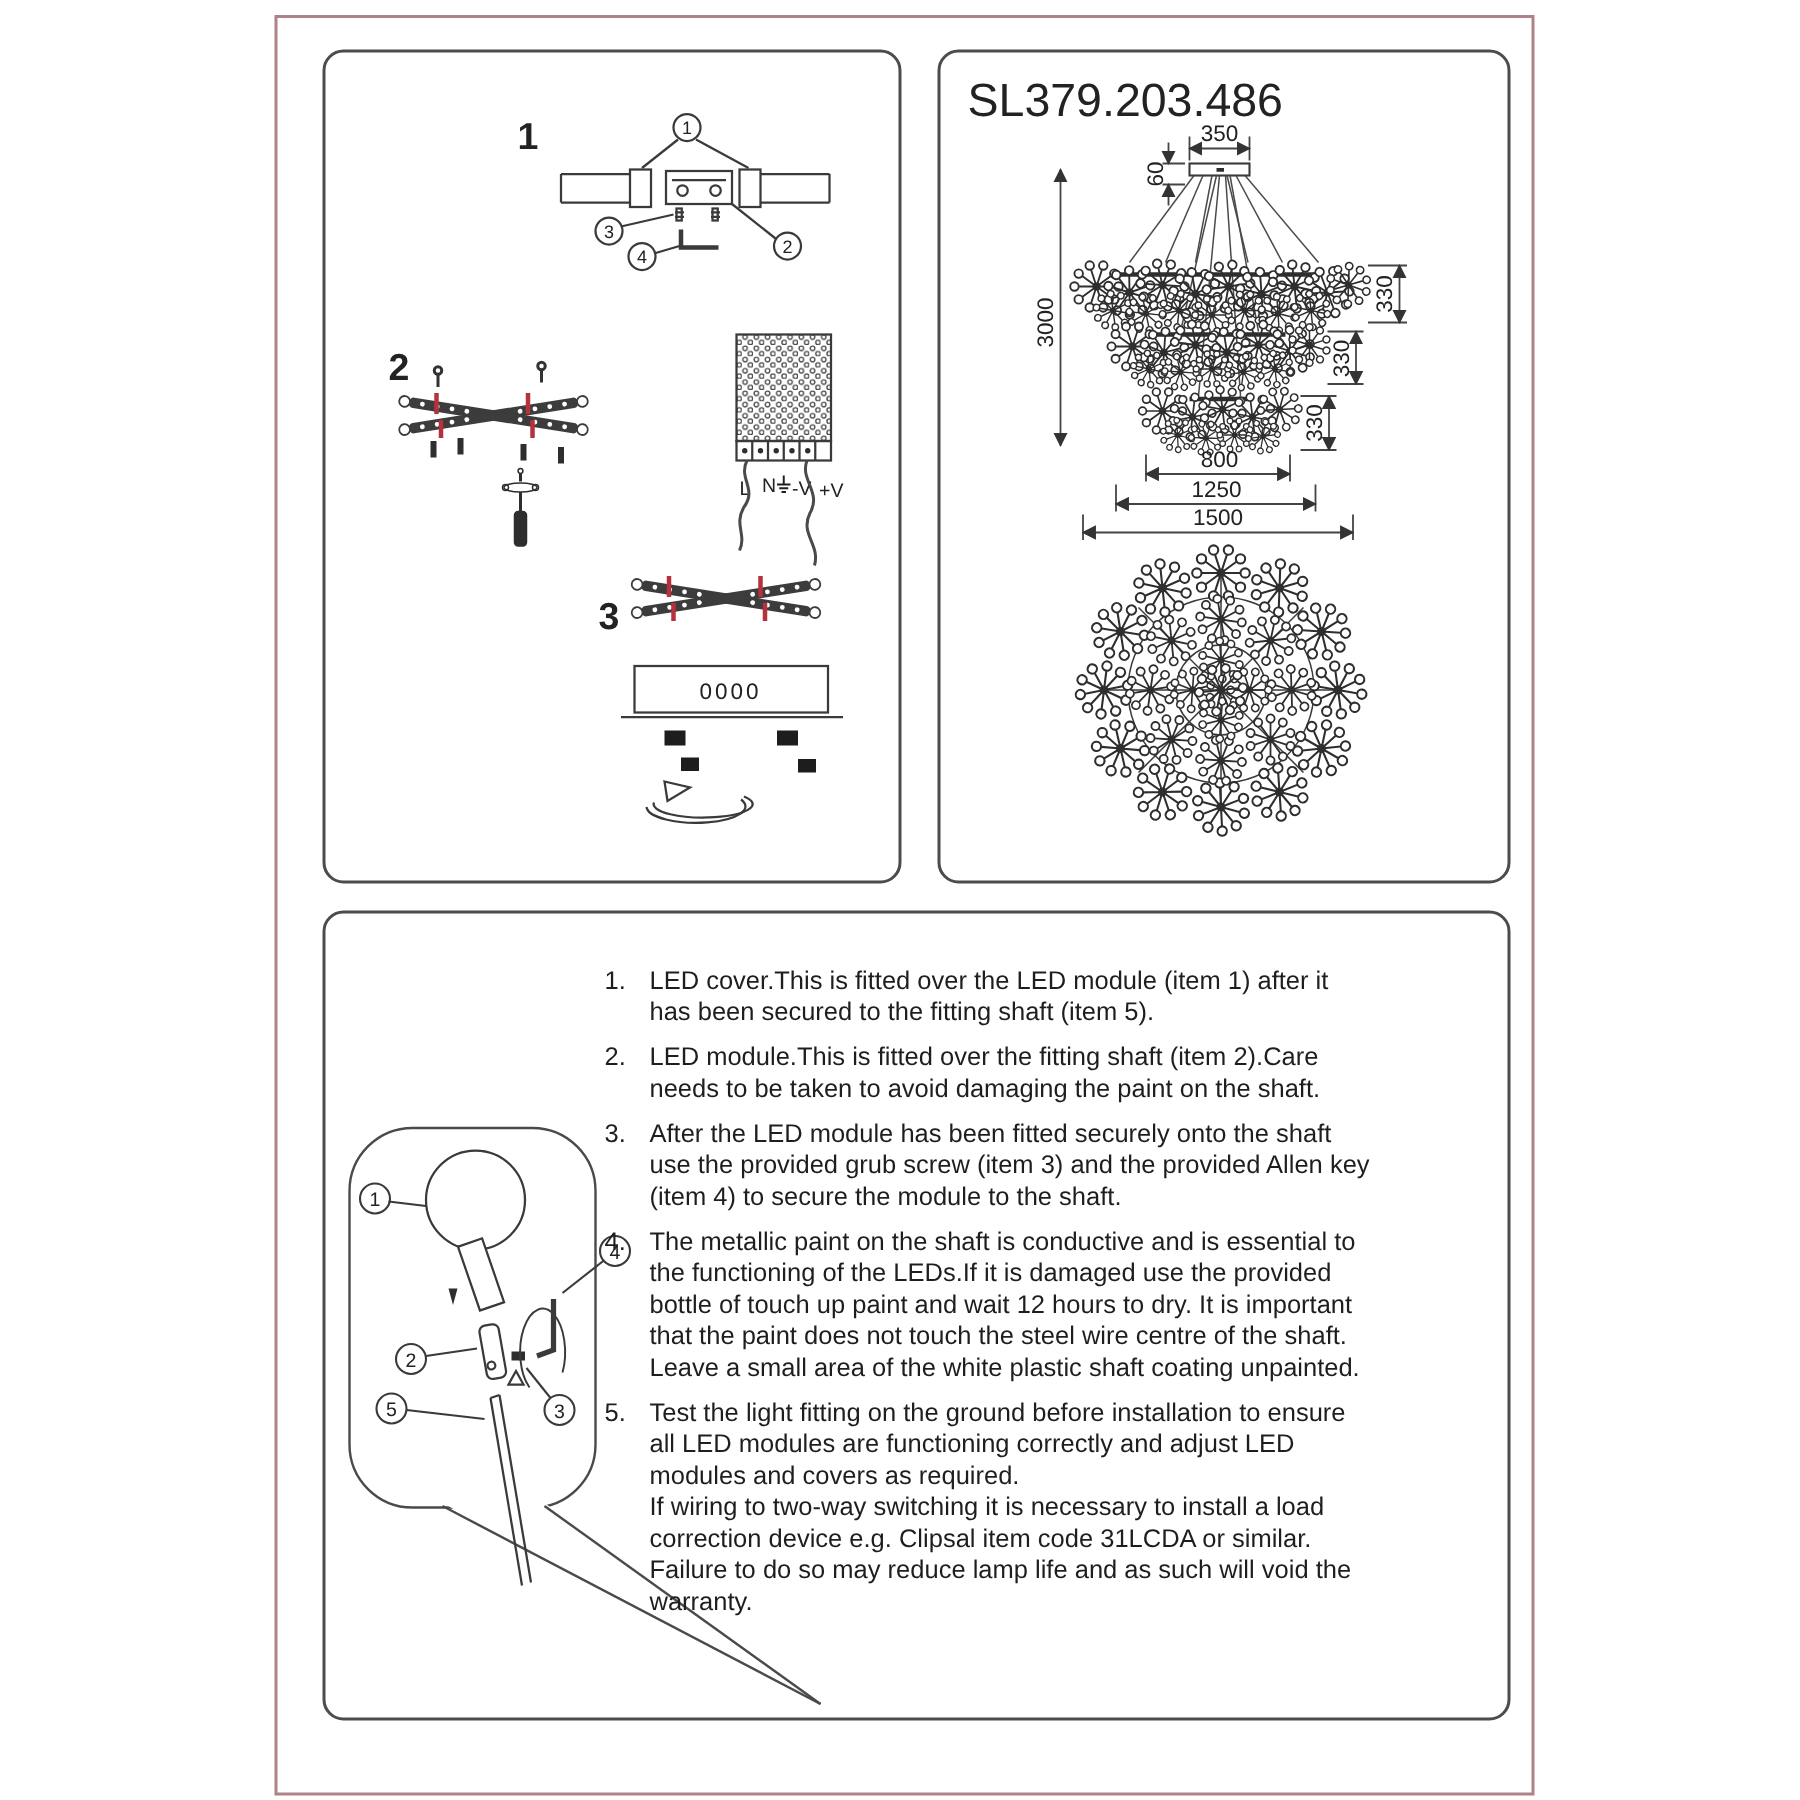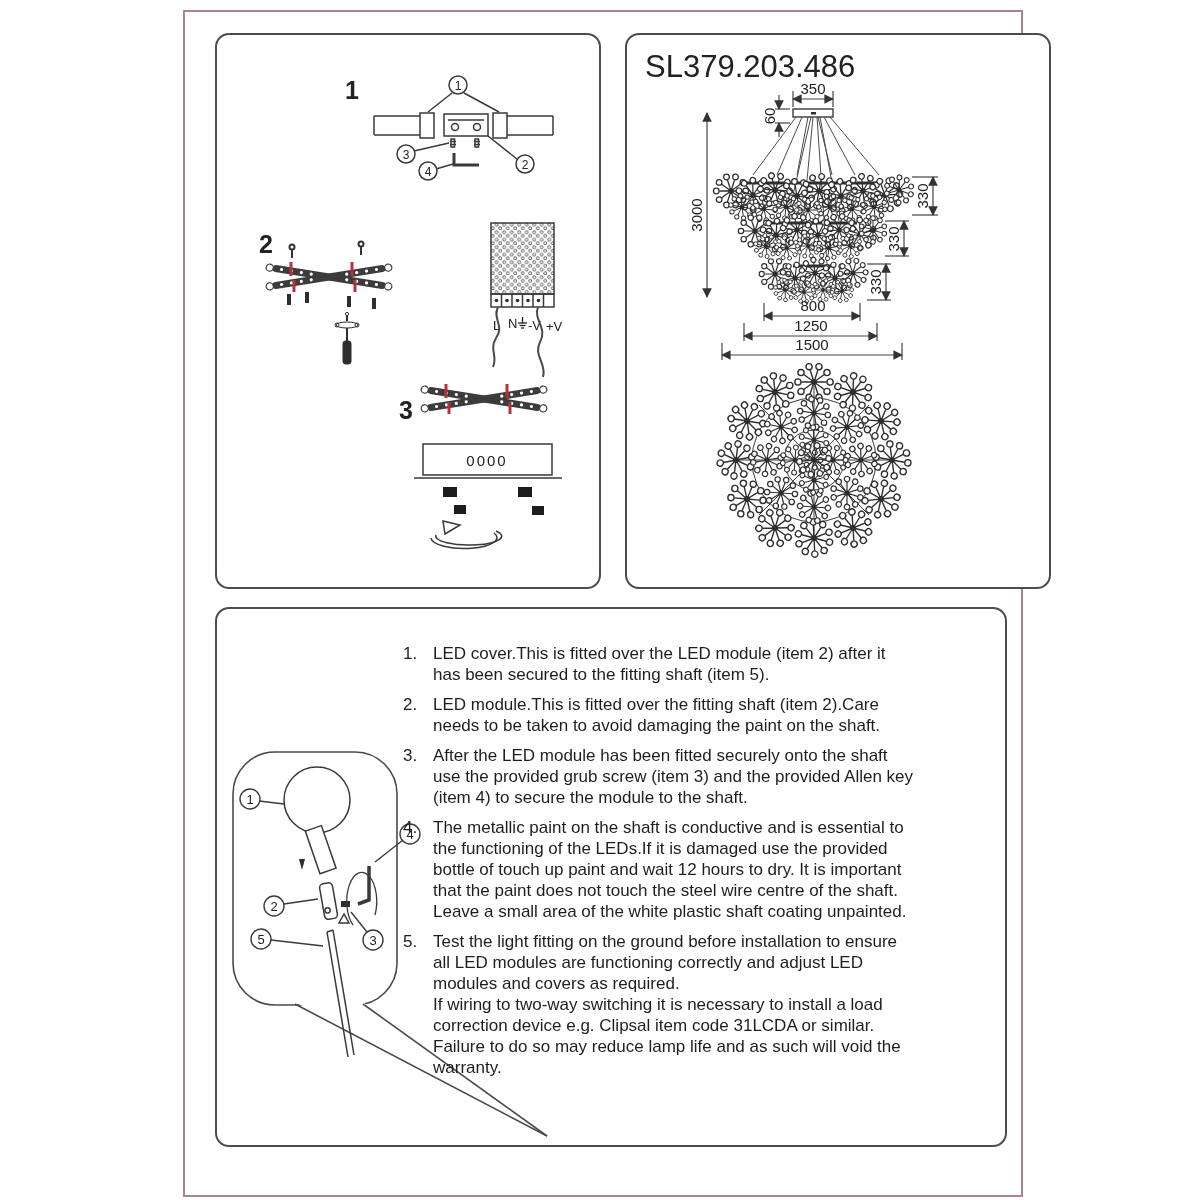--- a/index.html
+++ b/index.html
@@ -2,21 +2,21 @@
 <html><head>
 <meta charset="utf-8">
 <style>
   html,body{margin:0;padding:0;background:#ffffff;}
   .page{position:relative;width:1200px;height:1200px;background:#fff;
         font-family:"Liberation Sans",sans-serif;color:#222;overflow:hidden;}
   .frame{position:absolute;left:183px;top:10px;width:836px;height:1183px;
          border:2px solid #ad8289;}
   .panel{position:absolute;border:2px solid #4c4c4c;border-radius:14px;background:#fff;}
   .panel-assembly{left:215px;top:33px;width:382px;height:552px;}
-  .panel-dims{left:625px;top:33px;width:378px;height:552px;padding-left:44px;}
+  .panel-dims{left:625px;top:33px;width:378px;height:552px;}
   .panel-instructions{left:215px;top:607px;width:788px;height:536px;}
   .panel svg{position:absolute;left:0;top:0;}
   .inst-list{position:absolute;left:186px;top:34px;width:512px;margin:0;padding:0;list-style:none;
              font-size:17px;line-height:21px;color:#1e1e1e;}
   .inst-item{display:flex;margin-bottom:9px;}
   .inst-num{width:30px;flex:0 0 30px;}
   .inst-text{flex:1;white-space:pre-line;}
   svg text{font-family:"Liberation Sans",sans-serif;fill:#222;}
 </style>
 </head>
@@ -449,21 +449,21 @@
         <text x="193" y="230" text-anchor="middle" stroke="none" fill="#222">4</text>
         <line x1="54" y1="331" x2="106" y2="337"></line>
           <circle cx="44" cy="330" r="10"></circle>
         <text x="44" y="335" text-anchor="middle" stroke="none" fill="#222">5</text>
       </g>
     </svg>
 
     <ol class="inst-list">
       <li class="inst-item">
         <span class="inst-num">1.</span>
-        <span class="inst-text">LED cover.This is fitted over the LED module (item 2) after it has been secured to the fitting shaft (item 5).</span>
+        <span class="inst-text">LED cover.This is fitted over the LED module (item 1) after it has been secured to the fitting shaft (item 5).</span>
       </li>
       <li class="inst-item">
         <span class="inst-num">2.</span>
         <span class="inst-text">LED module.This is fitted over the fitting shaft (item 2).Care needs to be taken to avoid damaging the paint on the shaft.</span>
       </li>
       <li class="inst-item">
         <span class="inst-num">3.</span>
         <span class="inst-text">After the LED module has been fitted securely onto the shaft use the provided grub screw (item 3) and the provided Allen key (item 4) to secure the module to the shaft.</span>
       </li>
       <li class="inst-item">

